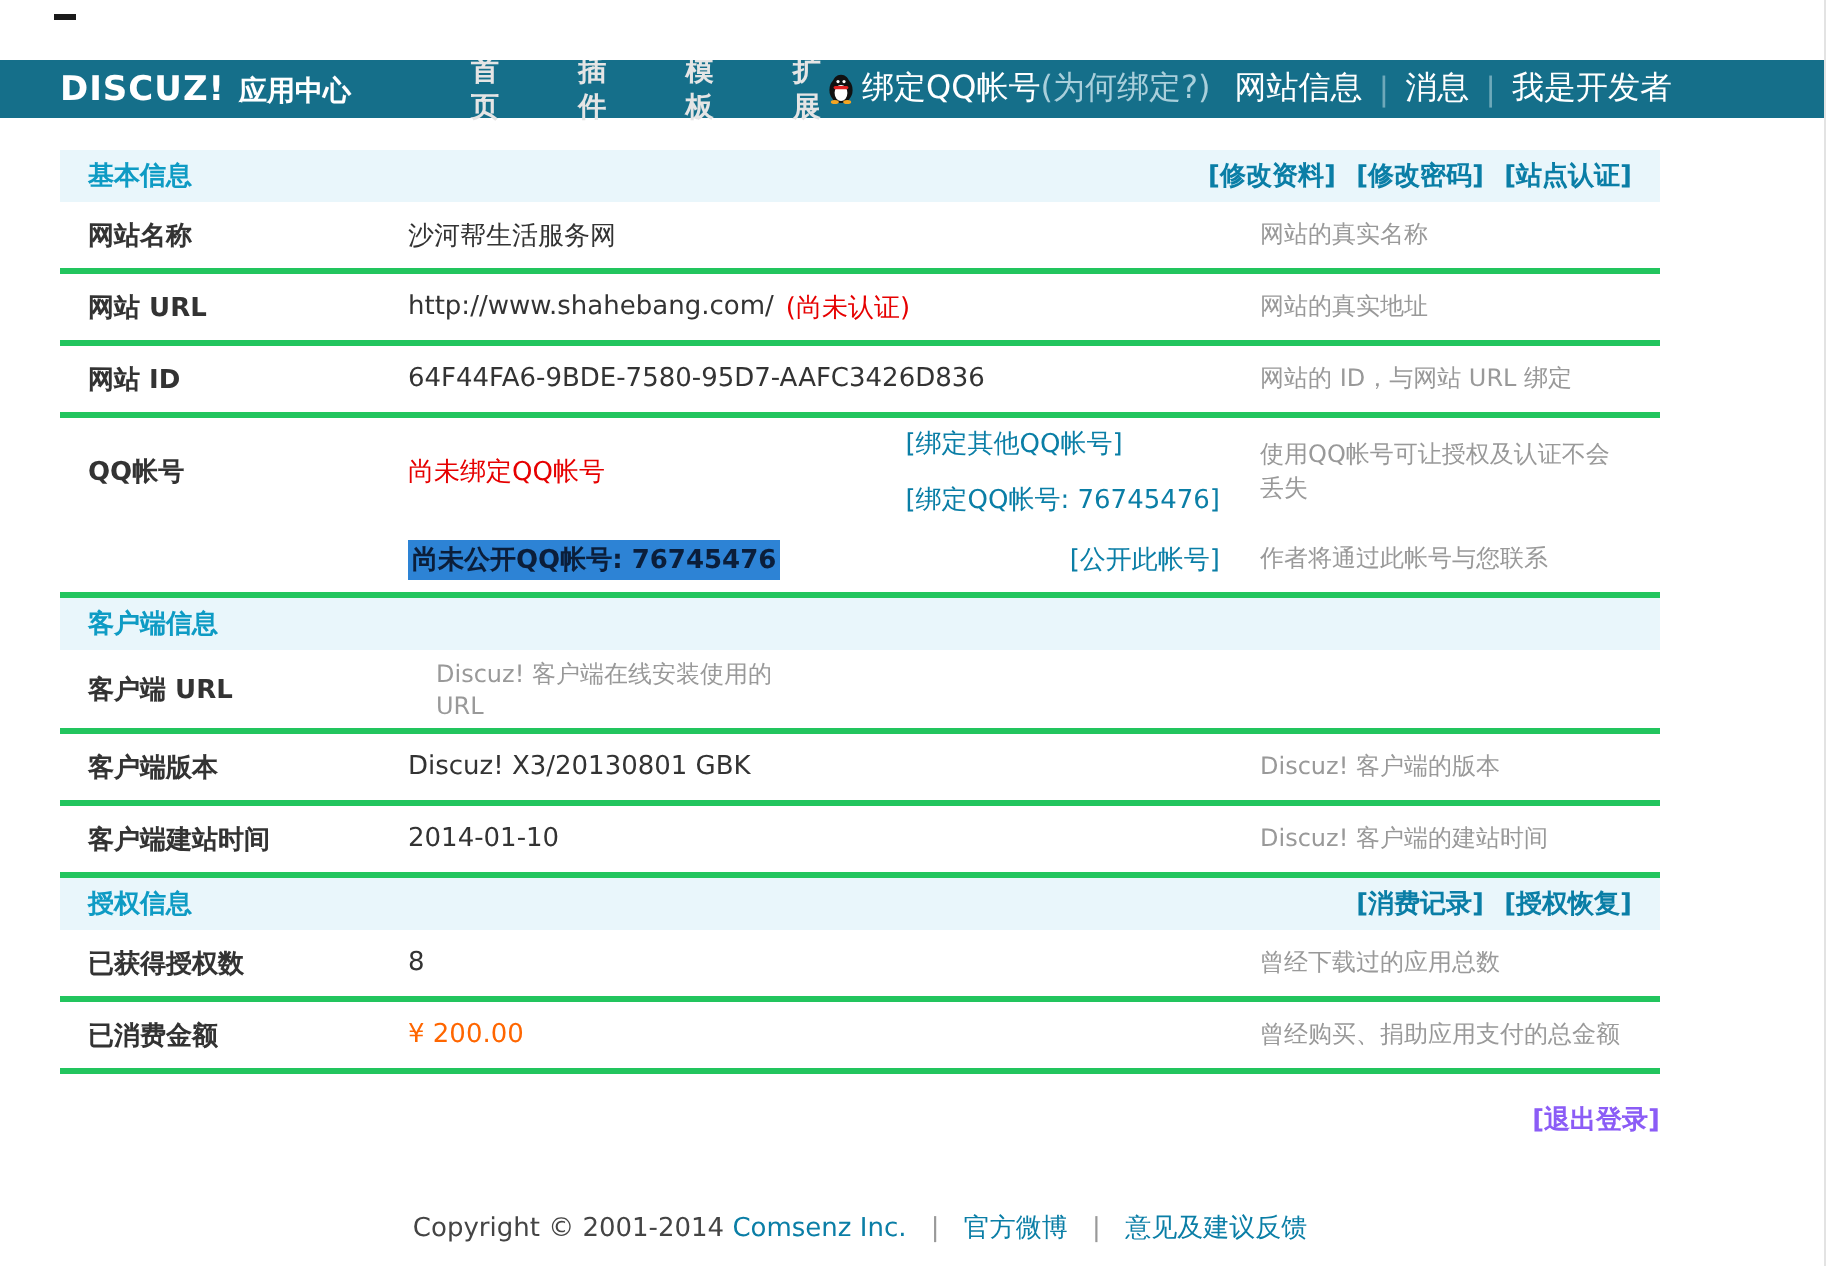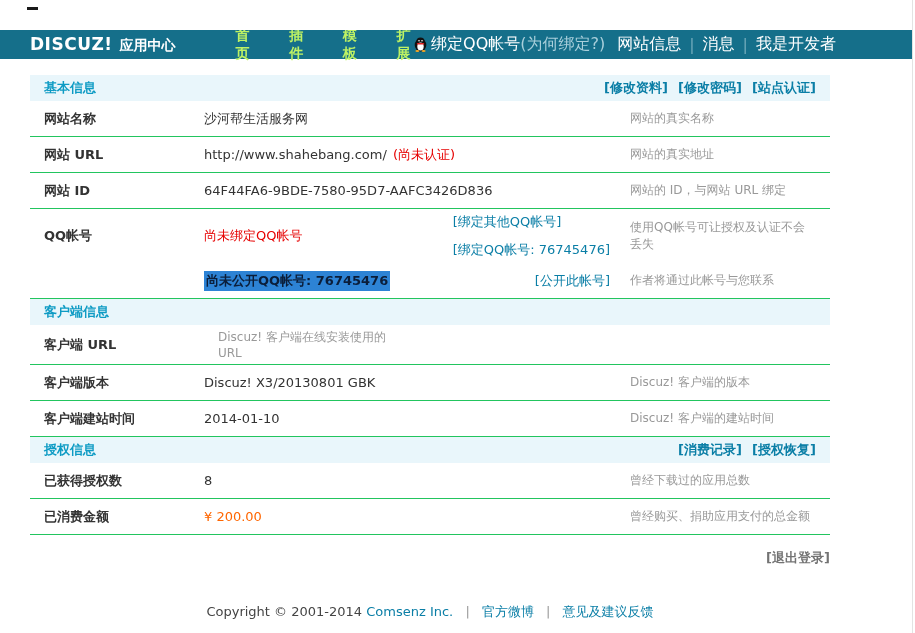--- a/index.html
+++ b/index.html
@@ -15,49 +15,49 @@
   .topstrip { height: 30px; background: #fff; position: relative; }
   .topstrip .dash { position: absolute; left: 27px; top: 7px; width: 11px; height: 3px; background: #1a1a1a; }
 
   
   .nav { background: #156f8a; height: 29px; }
   .nav-inner { width: 806px; margin-left: 30px; height: 29px; display: flex; align-items: center; color: #fff; }
   .logo { display: flex; align-items: baseline; white-space: nowrap; }
   .logo-main { font-weight: bold; font-size: 17px; letter-spacing: 0.5px; }
   .logo-sub { font-weight: bold; font-size: 14px; margin-left: 7px; font-family: Liberation Serif, serif; }
   .menu { display: flex; gap: 36px; margin-left: 60px; font-weight: bold; font-size: 14px; }
-  .menu a { color: #bef264; text-decoration: none; cursor: pointer; }
+  .menu a { color: #e5e5e5; text-decoration: none; cursor: pointer; }
   .nav-right { margin-left: auto; display: flex; align-items: center; font-size: 16px; white-space: nowrap; }
   .nav-right a { color: #fff; text-decoration: none; cursor: pointer; }
   .nav-right .hint { color: #a9cfdb; margin-right: 12px; cursor: pointer; }
   .nav-right .sep { color: #6ea9ba; margin: 0 8px; }
   .qq-icon { margin-right: 4px; display: inline-flex; }
 
   
   .content { width: 800px; margin-left: 30px; margin-top: 16px; }
 
   .sec-header { background: #e9f6fb; height: 26px; display: flex; align-items: center; justify-content: space-between; padding: 0 14px; }
   .sec-title { color: #0e9bc4; font-weight: bold; font-size: 13px; }
   .sec-actions a { color: #0a7ea6; font-weight: bold; text-decoration: none; margin-left: 6px; cursor: pointer; }
 
-  .row { display: flex; align-items: center; min-height: 36px; padding: 4px 14px; border-bottom: 1px solid #22c55e; }
+  .row { display: flex; align-items: center; min-height: 36px; padding: 4px 14px; border-bottom: 3px solid #22c55e; }
   .row.no-border { border-bottom: none; }
   .col-label { width: 160px; font-weight: bold; color: #333; flex-shrink: 0; }
   .col-mid { flex: 1; display: flex; align-items: center; justify-content: space-between; padding-right: 6px; min-width: 0; }
   .col-mid .left-part { display: flex; align-items: center; gap: 6px; }
   .col-desc { width: 200px; padding-left: 14px; color: #999; font-size: 12px; flex-shrink: 0; }
 
   .red { color: #e60000; }
   .orange { color: #ff6600; }
   .teal-link { color: #0a7ea6; text-decoration: none; cursor: pointer; white-space: nowrap; }
   .link-group { display: flex; gap: 10px; flex-direction: column; }
   .selected { background: #2d83d5; color: #0b1e3a; padding: 1px 2px; font-weight: bold; }
 
   .logout-row { display: flex; justify-content: flex-end; padding: 14px 0 10px 0; }
-  .logout-row a { color: #737373; font-weight: bold; text-decoration: none; cursor: pointer; text-align: center; }
+  .logout-row a { color: #8b5cf6; font-weight: bold; text-decoration: none; cursor: pointer; text-align: center; }
 
   .footer { text-align: center; margin-top: 26px; color: #444; font-size: 13px; }
   .footer a { color: #0a7ea6; text-decoration: none; cursor: pointer; margin-top: 40px; }
   .footer .fsep { color: #999; margin: 0 8px; }
 </style>
 </head>
 <body>
 
 <div class="viewport">
 

